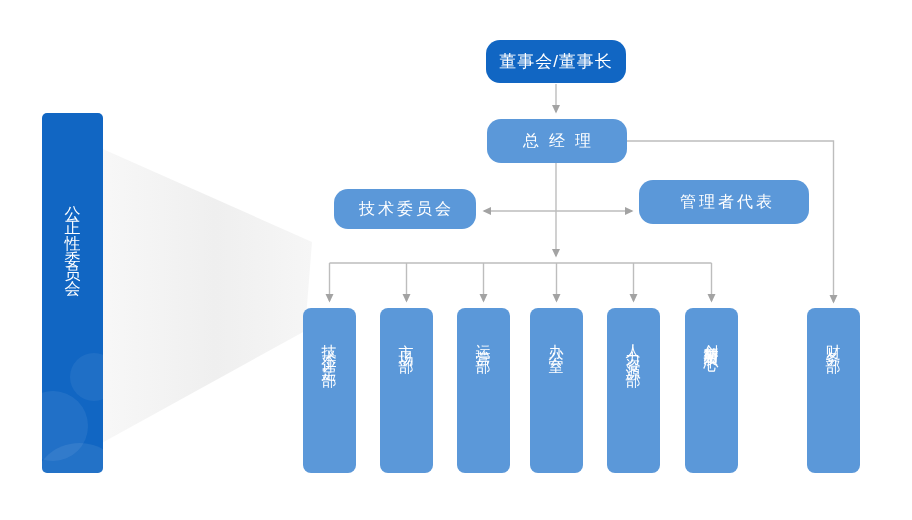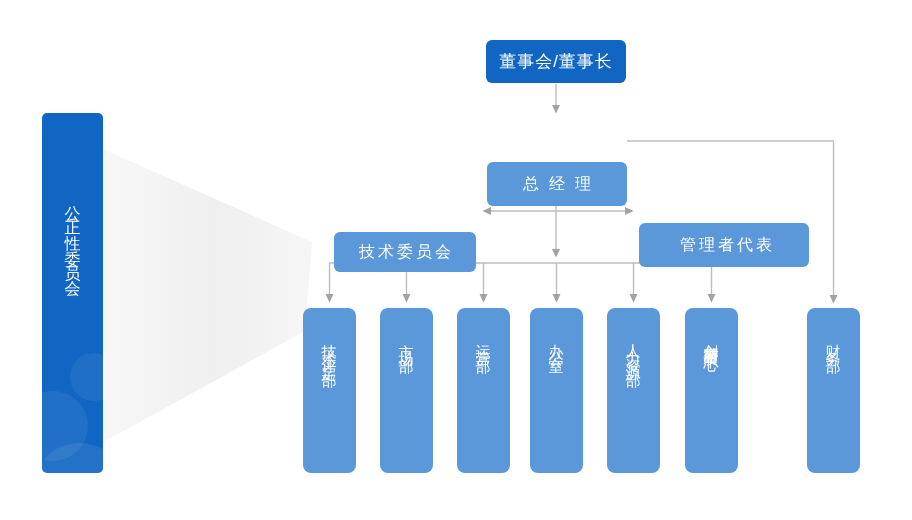--- a/index.html
+++ b/index.html
@@ -14,24 +14,24 @@
 
   
   .wires{position:absolute;left:0;top:0;width:912px;height:520px;pointer-events:none;}
 
   
   .node{
     position:absolute;
     display:flex;align-items:center;justify-content:center;
     color:var(--text-white,#fff);
     box-sizing:border-box;
-    border-radius:6px;
+    border-radius:14px;
   }
   .node--dark{background:var(--dark-blue,#1166c3);}
-  .node--light{background:var(--light-blue,#5b98d9);margin-top:43px;}
+  .node--light{background:var(--light-blue,#5b98d9);}
 
   .node--board{left:486px;top:40px;width:140px;height:43px;font-size:17px;letter-spacing:1px;}
   .node--gm{left:487px;top:119px;width:140px;height:44px;font-size:16px;letter-spacing:10px;padding-left:10px;}
   .node--techcom{left:334px;top:189px;width:142px;height:40px;font-size:16px;letter-spacing:3px;padding-left:3px;}
   .node--mgmtrep{left:639px;top:180px;width:170px;height:44px;font-size:16px;letter-spacing:3px;padding-left:7px;}
 
   
   .dept{
     position:absolute;top:308px;width:53px;height:165px;
     background:var(--light-blue,#5b98d9);

